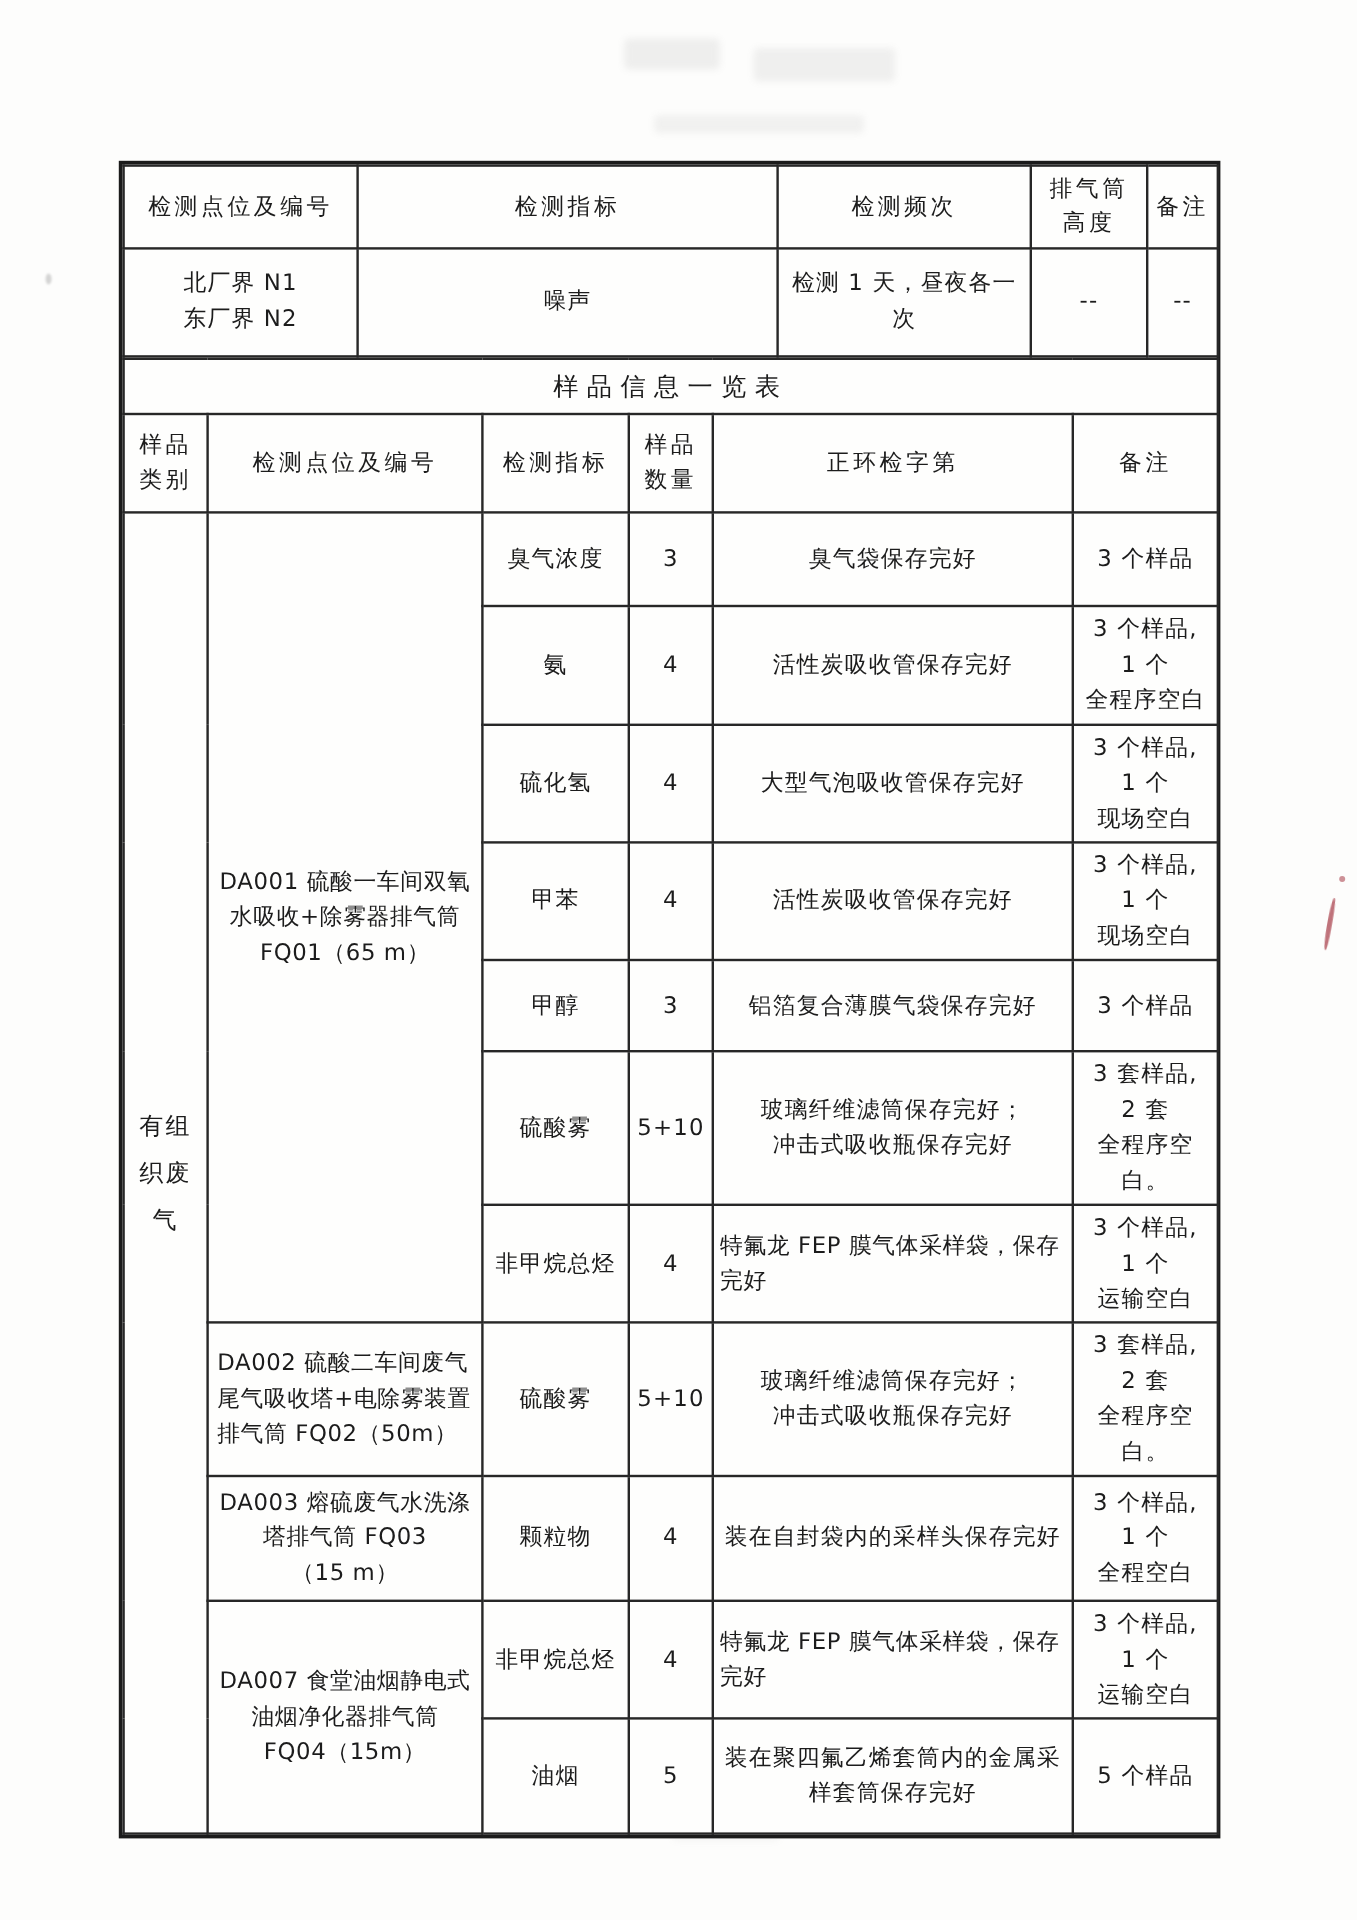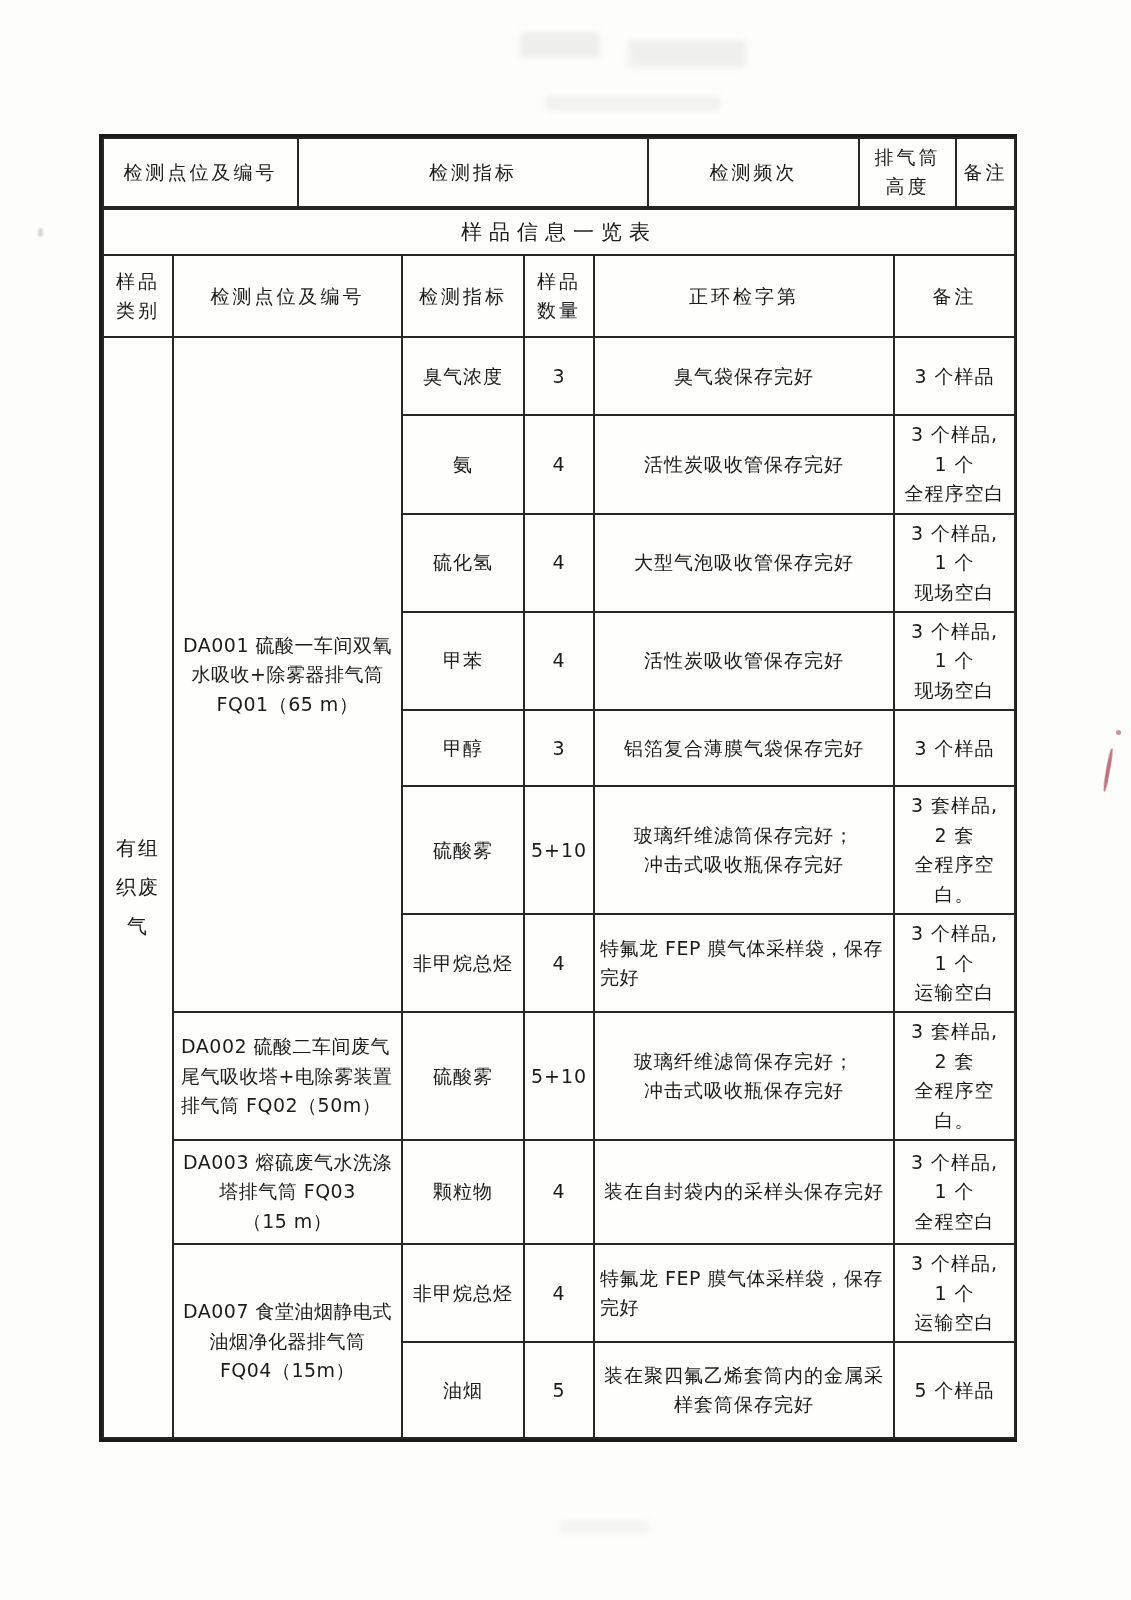--- a/index.html
+++ b/index.html
@@ -75,20 +75,28 @@
       </colgroup>
       <tbody>
       <tr class="head-row" style="height:66px">
         <td>检测点位及编号</td>
         <td>检测指标</td>
         <td>检测频次</td>
         <td>排气筒
 高度</td>
         <td>备注</td>
       </tr>
+      <tr style="height:90px">
+        <td>北厂界 N1
+东厂界 N2</td>
+        <td>噪声</td>
+        <td>检测 1 天，昼夜各一次</td>
+        <td>--</td>
+        <td>--</td>
+      </tr>
     </tbody>
       </table>
 
     <table>
       <colgroup>
         <col style="width:70px">
           <col style="width:229px">
           <col style="width:122px">
           <col style="width:70px">
           <col style="width:300px">

